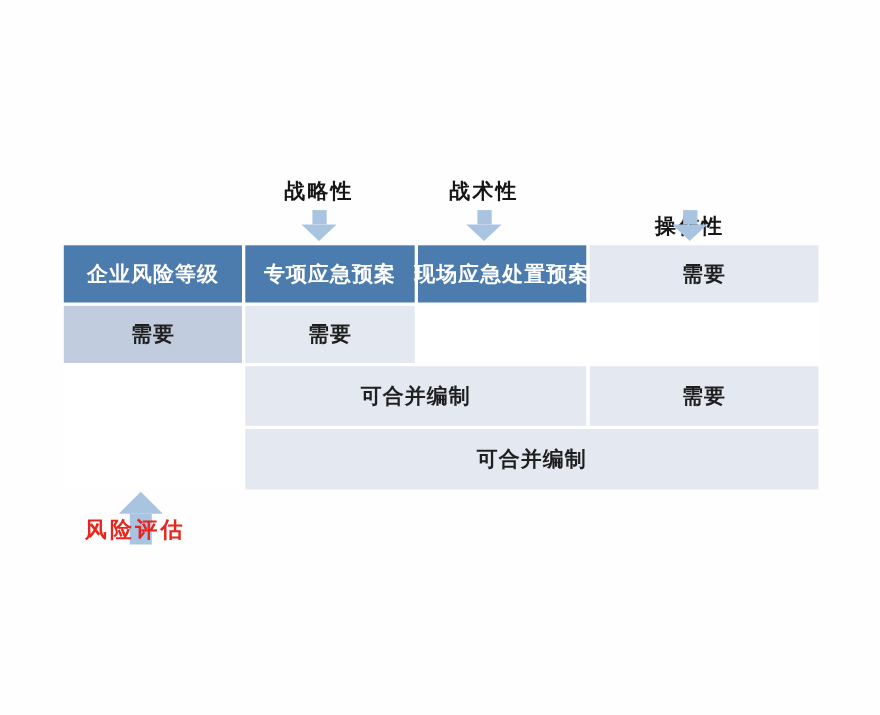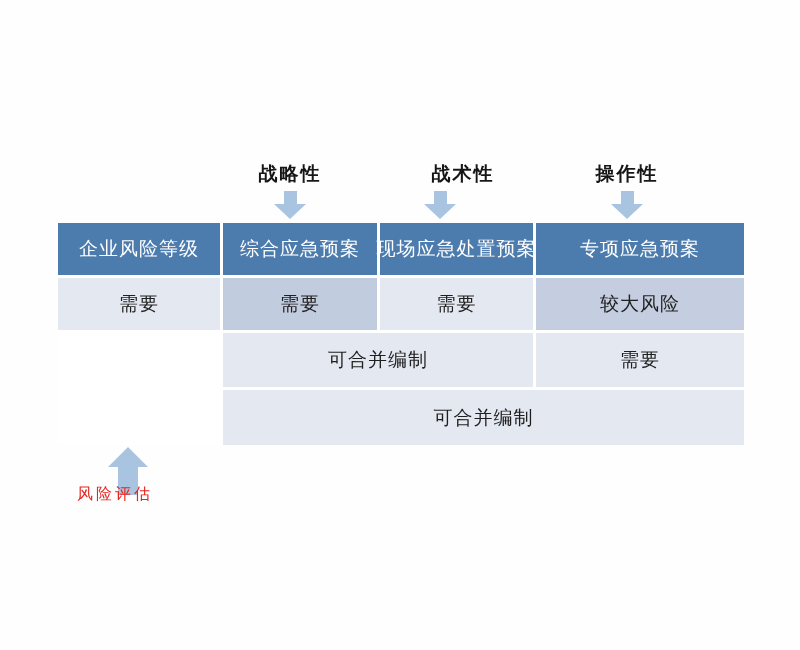--- a/index.html
+++ b/index.html
@@ -27,22 +27,22 @@
     top:161px;
     transform:translateX(-50%);
     font-family:"DejaVu Serif", serif;
     font-weight:bold;
     font-size:19px;
     letter-spacing:2px;
     color:#161616;
     white-space:nowrap;
   }
   .lbl-1{left:290px;}
-  .lbl-2{left:463px;}
-  .lbl-3{left:627px;}
+  .lbl-2{left:440px;}
+  .lbl-3{left:627px;margin-top:32px;}
 
   
   .arrow-down{
     position:absolute;
     top:191px;
     transform:translateX(-50%);
     display:flex;flex-direction:column;align-items:center;
   }
   .ad-1{left:290px;} .ad-2{left:440px;} .ad-3{left:627px;}
   .arrow-down .stem{width:13px;height:13px;background:var(--arrow-fill);}
@@ -71,44 +71,44 @@
     position:absolute;
     left:58px;top:223px;
     display:grid;
     grid-template-columns:162px 154px 153px 208px;
     grid-template-rows:52px 52px 54px 55px;
     gap:3px;
     background:#ffffff;
   }
   .cell{
     display:flex;align-items:center;justify-content:center;
-    font-weight:normal;
+    font-weight:bold;
     font-size:19px;
     color:var(--body-text);
     letter-spacing:1px;
     white-space:nowrap;
   }
   .hdr{
     background:var(--header-bg);
     color:#ffffff;
     font-size:19px;
   }
   .lvl{background:var(--level-bg);}
   .plain{background:var(--cell-bg);}
   .hl{background:var(--highlight-bg);}
   .span2{grid-column:2 / 4;}
   .span3{grid-column:2 / 5;}
 
   
   .risk-label{
     position:absolute;
-    left:77px;top:484px;
+    left:77px;top:468px;
     font-family:"DejaVu Serif", serif;
-    font-weight:normal;
-    font-size:16px;
+    font-weight:bold;
+    font-size:20px;
     letter-spacing:3px;
     color:var(--accent-red);
     white-space:nowrap;
   }
 </style>
 </head>
 <body>
 
 <div class="canvas">
 
@@ -124,29 +124,27 @@
     <div class="stem"></div>
     <div class="head"></div>
   </div>
   <div class="arrow-down ad-3">
     <div class="stem"></div>
     <div class="head"></div>
   </div>
 
   <div class="risk-table">
     <div class="cell hdr">企业风险等级</div>
-    <div class="cell hdr">综合应急预案</div>
+    <div class="cell hdr">专项应急预案</div>
     <div class="cell hdr">现场应急处置预案</div>
-    <div class="cell hdr">专项应急预案</div>
 
     <div class="cell plain">需要</div>
     <div class="cell hl">需要</div>
     <div class="cell plain">需要</div>
 
-    <div class="cell lvl">较大风险</div>
     <div class="cell plain span2">可合并编制</div>
     <div class="cell plain">需要</div>
 
     <div class="cell plain span3">可合并编制</div>
   </div>
 
   <div class="arrow-up">
     <div class="head"></div>
     <div class="stem"></div>
   </div>

